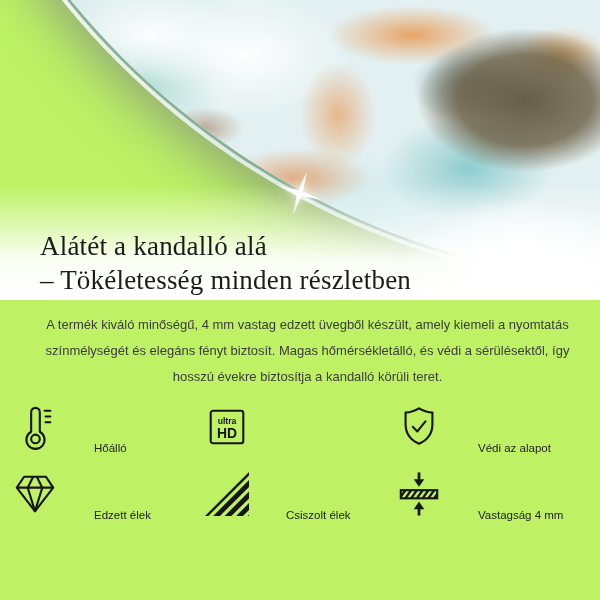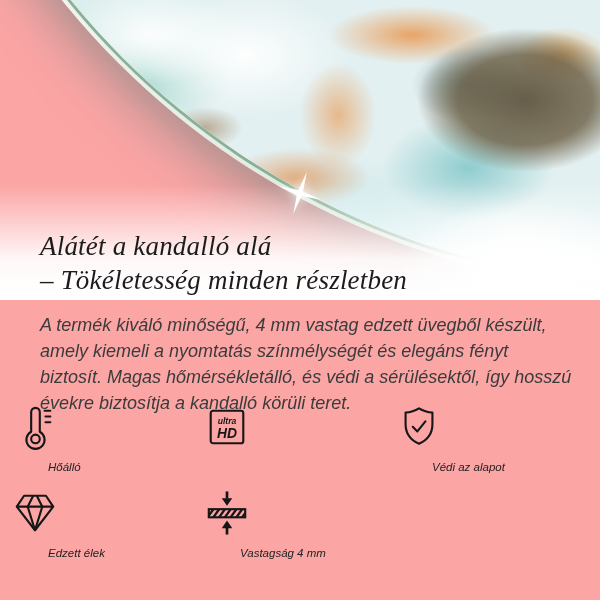--- a/index.html
+++ b/index.html
@@ -1,18 +1,18 @@
 <!DOCTYPE html>
 <html><head>
 <meta charset="utf-8">
 <style>
   html,body { margin:0; padding:0; background:#ffffff; }
   .page {
     position:relative; width:600px; height:600px; overflow:hidden;
-    background:#fca5a5; font-family:"Liberation Sans", sans-serif;font-style:italic;
+    background:#bef264; font-family:"Liberation Sans", sans-serif;
   }
 
   
   .hero { position:absolute; left:0; top:0; width:600px; height:300px; overflow:hidden; z-index:1; }
   .disc {
     position:absolute; left:-110px; top:-1267px; width:1558px; height:1558px;
     border-radius:50%;
     background:linear-gradient(115deg,#f2f6f2 30%,#c3dbca 72%);
     box-shadow:-14px 24px 46px rgba(124,134,130,0.40), -4px 10px 20px rgba(124,134,130,0.22);
   }
@@ -47,28 +47,28 @@
     position:absolute; left:320px; top:120px; width:280px; height:180px; z-index:5;
     background:radial-gradient(ellipse 62% 58% at 72% 85%, #ffffff 22%, rgba(255,255,255,0) 72%);
   }
   .sparkle { position:absolute; left:277px; top:170px; width:46px; height:46px; z-index:6;
     filter:drop-shadow(0 0 5px rgba(255,255,255,0.95)); }
 
   
   .content { position:absolute; left:40px; width:535px; top:229px; z-index:10; }
   .title { font-family:"Liberation Serif", serif; font-weight:400; font-size:27px;
     line-height:34px; color:#1c1c1c; margin:0; letter-spacing:0.2px; }
-  .desc { font-size:18px; line-height:26px; color:#3b3b3b; margin:15px 0 0; }
+  .desc { font-size:13px; line-height:26px; color:#3b3b3b; margin:15px 0 0;text-align:center; }
 
   
   .features {
     position:absolute; left:12px; top:400px; width:576px; z-index:10;
     display:grid; grid-template-columns:1fr 1fr 1fr; row-gap:13px;
   }
-  .feature { display:flex; flex-direction:column; align-items:flex-start; }
+  .feature { display:flex; flex-direction:row; align-items:flex-end; }
   .icon-box { height:54px; display:flex; align-items:center; justify-content:center; }
   .feature-label { margin-top:7px; font-size:11.5px; color:#222222; text-align:center;padding-left:36px; }
   .ic { stroke:#161616; fill:none; stroke-width:2.2; }
   .ic-fill { fill:#161616; stroke:none; }
   .svgtext { font-family:"Liberation Sans", sans-serif; fill:#161616; }
 </style>
 </head>
 <body>
 
 <div class="page">
@@ -133,20 +133,39 @@
       <div class="icon-box">
         <svg width="46" height="46" viewBox="0 0 48 48">
           <path class="ic" d="M12.6 6 L35.4 6 L43 17.4 L24 42 L5 17.4 Z" stroke-linejoin="round" stroke-width="2.1"></path>
           <path class="ic" d="M5 17.4 H43" stroke-width="2.1"></path>
           <path class="ic" d="M22.1 6 L16.4 17.4 L24 42 L31.6 17.4 L25.9 6" stroke-linejoin="round" stroke-width="2.1"></path>
         </svg>
       </div>
       <div class="feature-label">Edzett élek</div>
     </div>
 
+    <div class="feature">
+      <div class="icon-box">
+        <svg width="46" height="46" viewBox="0 0 48 48">
+          <defs>
+            <clipPath id="triclip">
+                <path d="M1 47 L47 1 L47 47 Z"></path>
+              </clipPath>
+          </defs>
+          <g clip-path="url(#triclip)" stroke="#161616" stroke-width="5">
+            <line x1="-4" y1="52" x2="52" y2="-4"></line>
+            <line x1="8" y1="52" x2="52" y2="8"></line>
+            <line x1="20" y1="52" x2="52" y2="20"></line>
+            <line x1="32" y1="52" x2="52" y2="32"></line>
+            <line x1="44" y1="52" x2="52" y2="44"></line>
+          </g>
+        </svg>
+      </div>
+      <div class="feature-label">Csiszolt élek</div>
+    </div>
 
     <div class="feature">
       <div class="icon-box">
         <svg width="46" height="46" viewBox="0 0 48 48">
           <defs>
             <clipPath id="barclip">
                 <rect x="5" y="20" width="38" height="8.5"></rect>
               </clipPath>
           </defs>
           <g clip-path="url(#barclip)" stroke="#161616" stroke-width="2.4">

